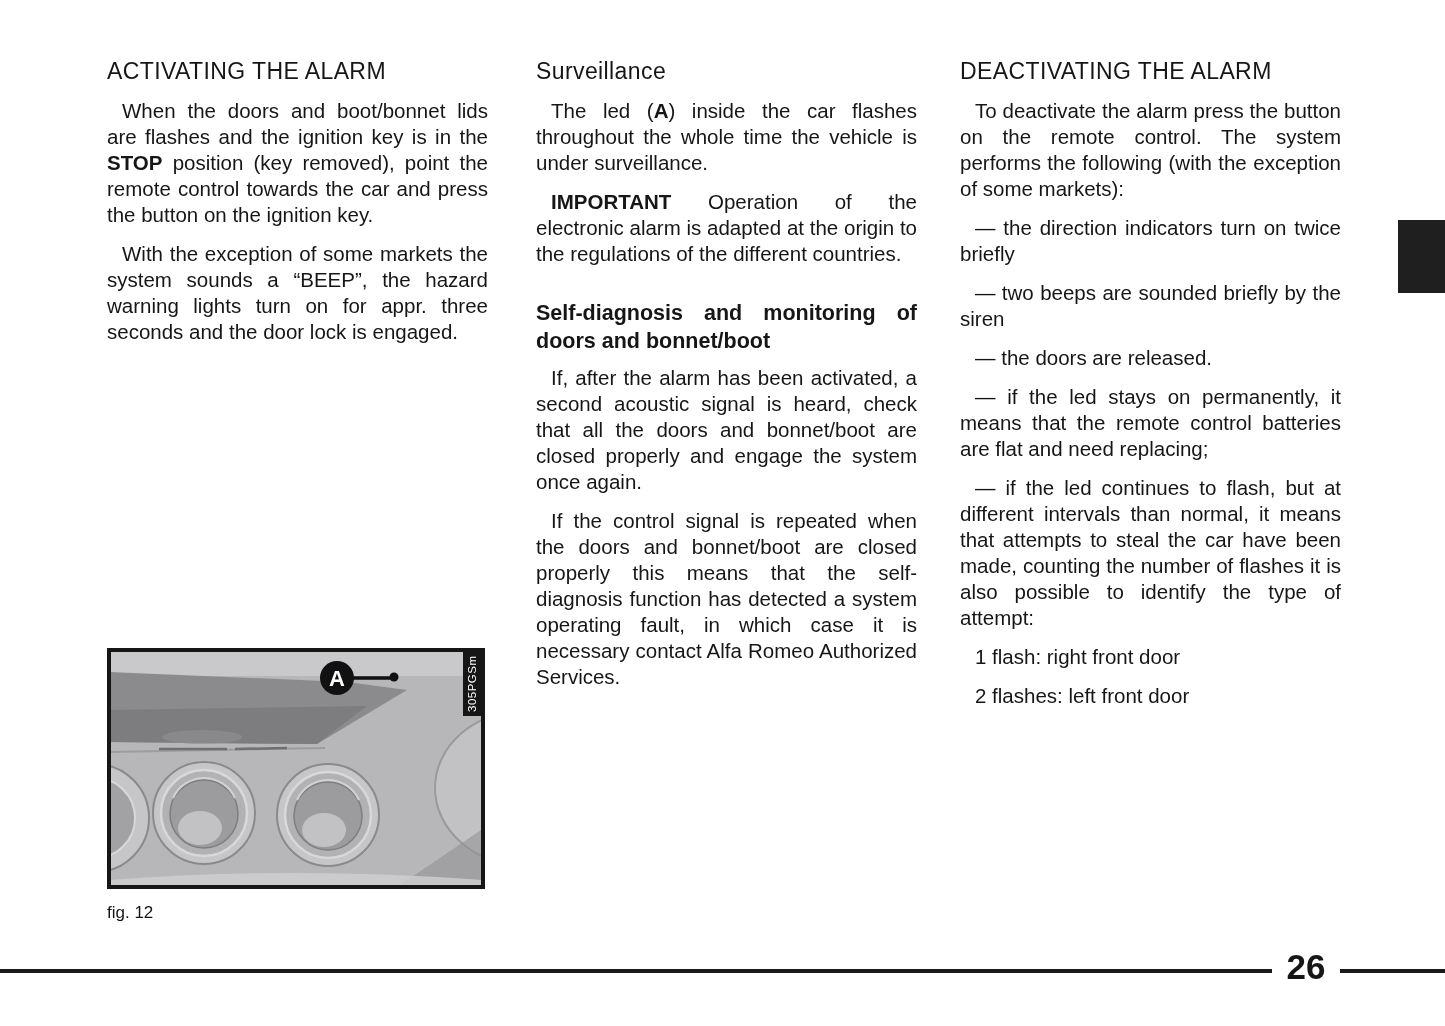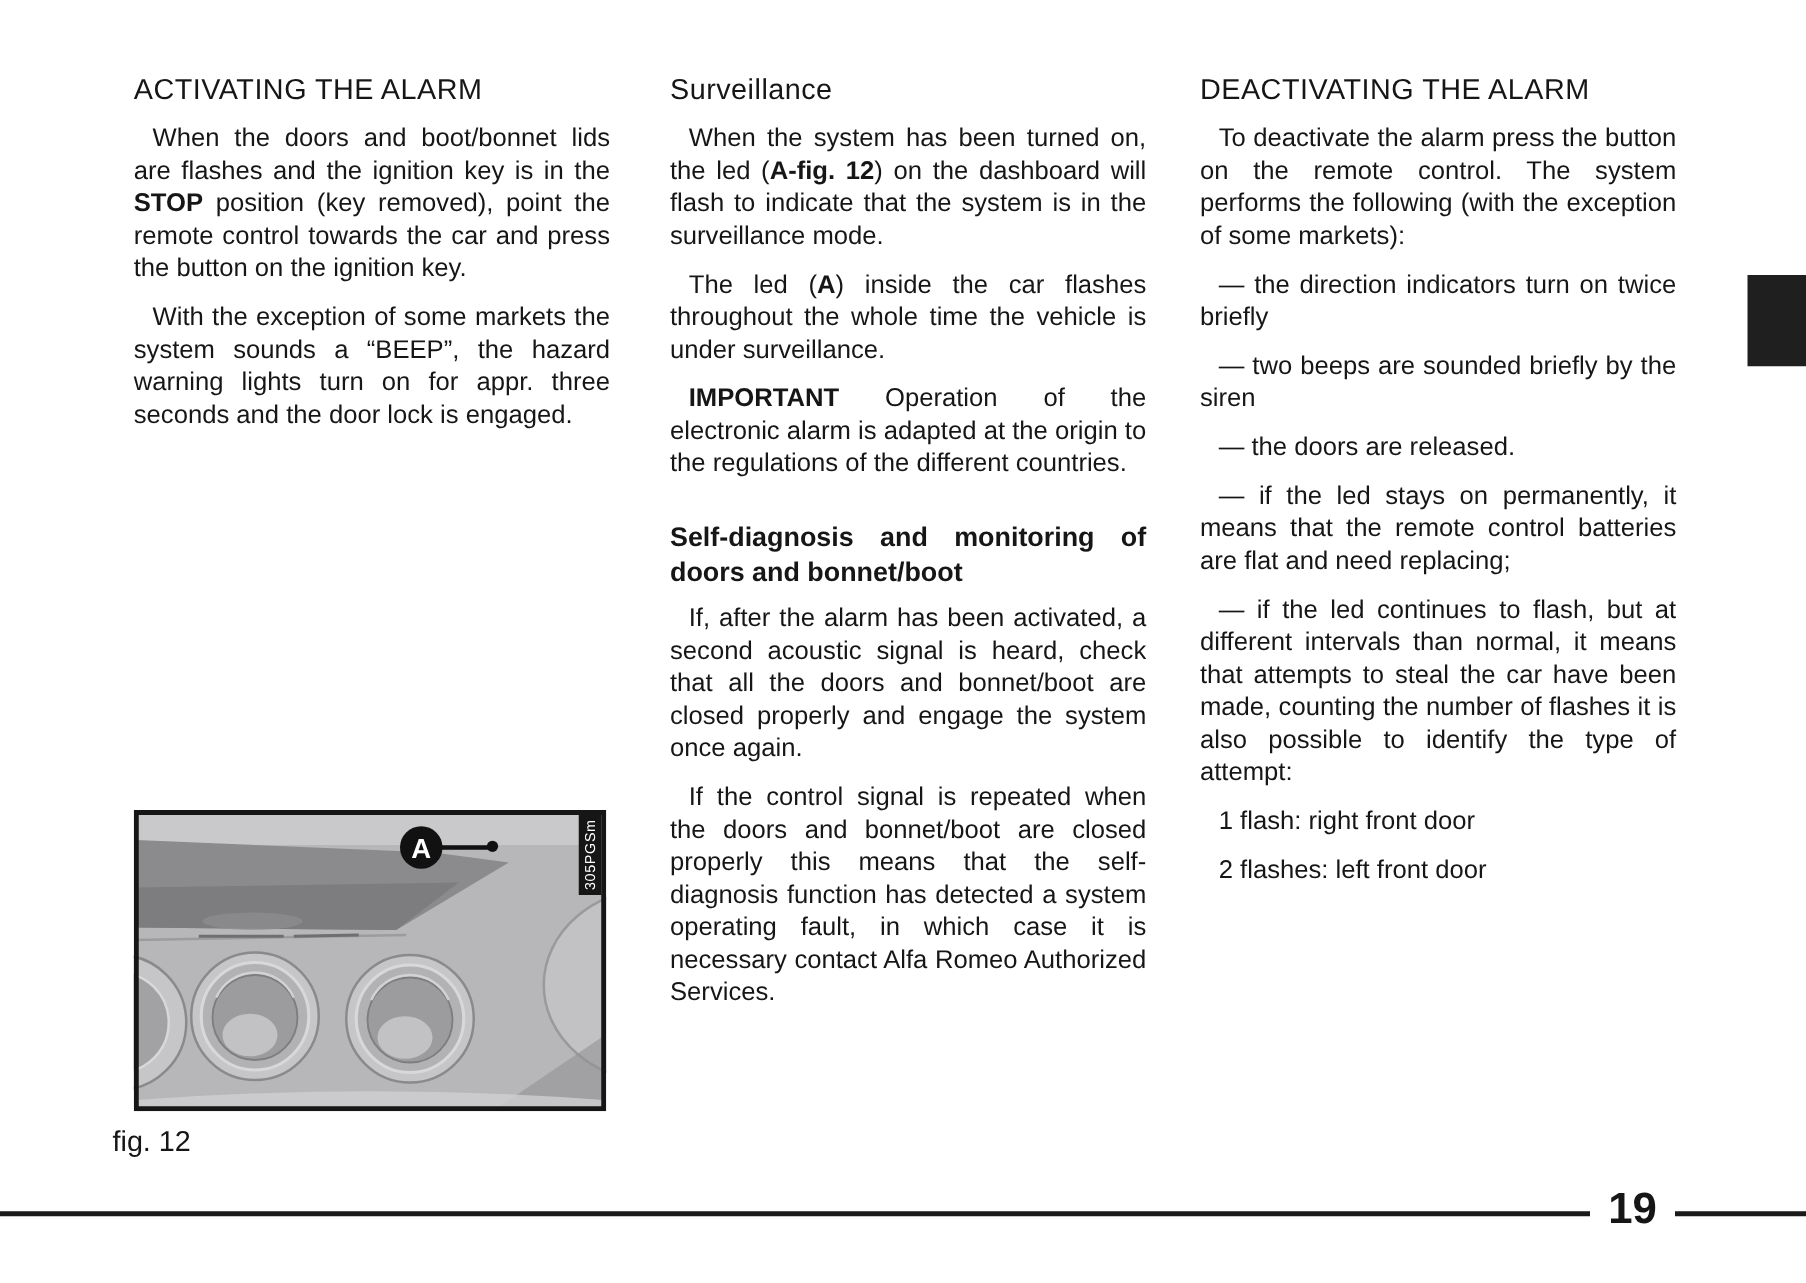--- a/index.html
+++ b/index.html
@@ -44,23 +44,23 @@
   
   #figure12 {
     position:absolute;
     left:107px;
     top:648px;
     width:378px;
     height:241px;
   }
   #figcaption {
     position:absolute;
-    left:90px;
+    left:107px;
     top:899px;
-    font-size:23px;
+    font-size:17px;
     line-height:28px;
   }
 
   
   #chapter-tab {
     position:absolute;
     left:1398px;
     top:220px;
     width:47px;
     height:73px;
@@ -91,21 +91,20 @@
 <body>
 
 <div class="col" id="col1">
   <div class="h1">ACTIVATING THE ALARM</div>
   <p><span>When the doors and boot/bonnet lids are flashes and the ignition key is in the </span><b>STOP</b><span> position (key removed), point the remote control towards the car and press the button on the ignition key.</span></p>
   <p>With the exception of some markets the system sounds a “BEEP”, the hazard warning lights turn on for appr. three seconds and the door lock is engaged.</p>
 </div>
 
 <div class="col" id="col2">
   <div class="h1">Surveillance</div>
-  <p><span>When the system has been turned on, the led (</span><b>A-fig. 12</b><span>) on the dashboard will flash to indicate that the system is in the surveillance mode.</span></p>
   <p><span>The led (</span><b>A</b><span>) inside the car flashes throughout the whole time the vehicle is under surveillance.</span></p>
   <p><b>IMPORTANT</b><span> Operation of the electronic alarm is adapted at the origin to the regulations of the different countries.</span></p>
   <div class="h2">Self-diagnosis and monitoring of doors and bonnet/boot</div>
   <p>If, after the alarm has been activated, a second acoustic signal is heard, check that all the doors and bonnet/boot are closed properly and engage the system once again.</p>
   <p>If the control signal is repeated when the doors and bonnet/boot are closed properly this means that the self-diagnosis function has detected a system operating fault, in which case it is necessary contact Alfa Romeo Authorized Services.</p>
 </div>
 
 <div class="col" id="col3">
   <div class="h1">DEACTIVATING THE ALARM</div>
   <p>To deactivate the alarm press the button on the remote control. The system performs the following (with the exception of some markets):</p>
@@ -174,14 +173,14 @@
     </g>
 
     <rect x="2" y="2" width="374" height="237" fill="none" stroke="#161616" stroke-width="4"></rect>
   </svg>
 </div>
 <div id="figcaption">fig. 12</div>
 
 <div id="chapter-tab"></div>
 
 <div class="rule" id="rule-left"></div>
-<div id="page-number">19</div>
+<div id="page-number">26</div>
 <div class="rule" id="rule-right"></div>
 
 </body></html>

